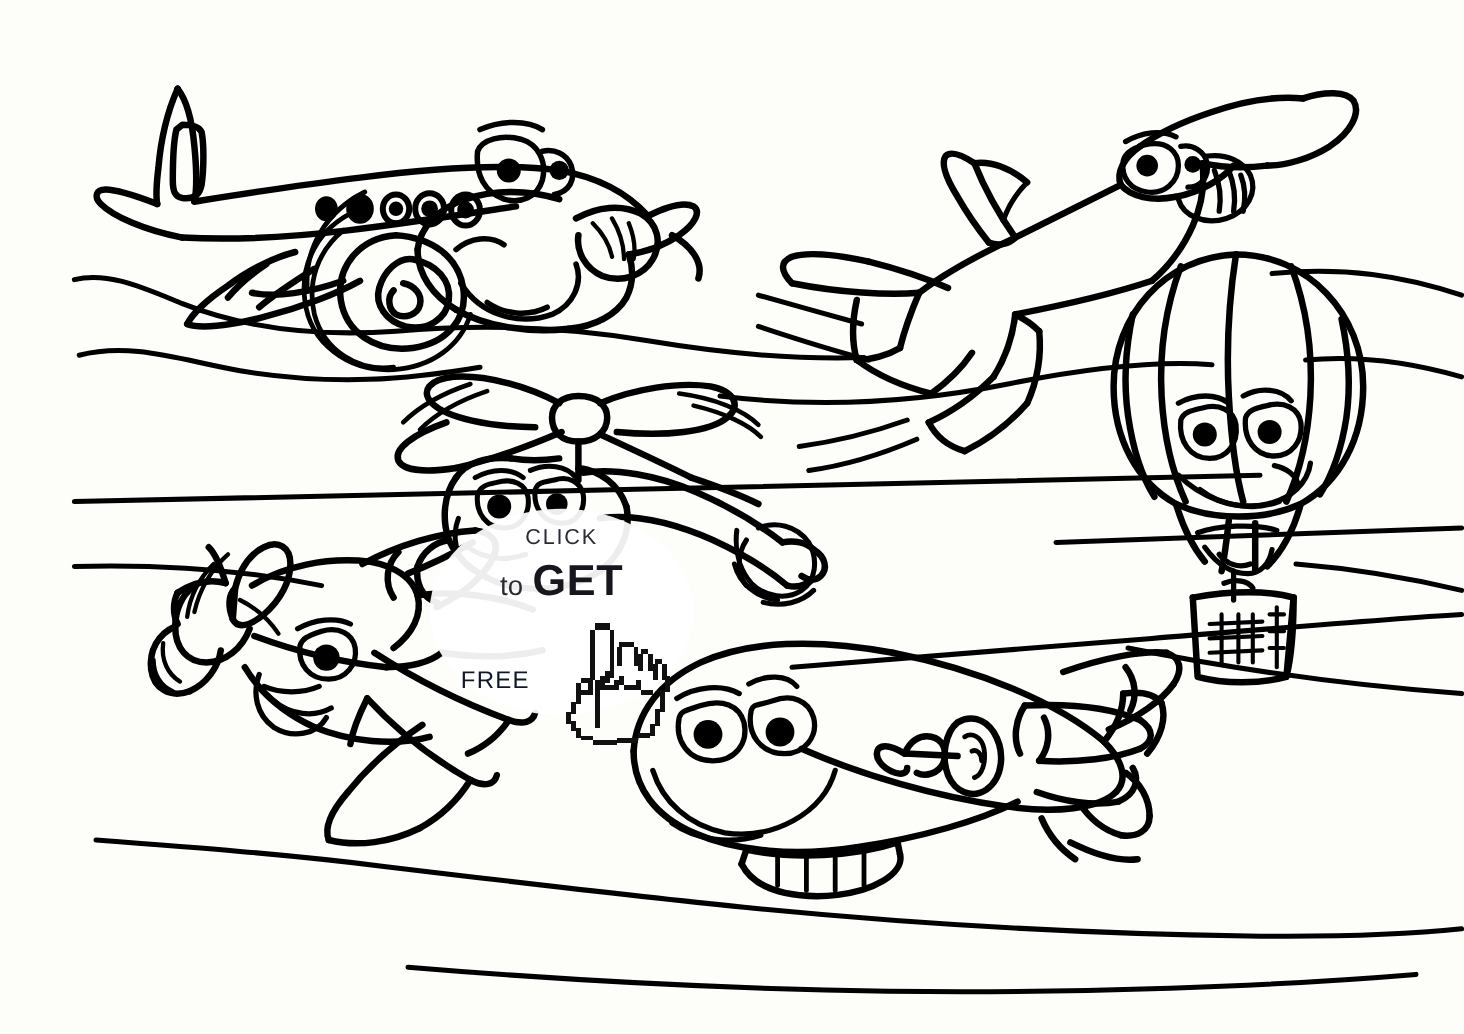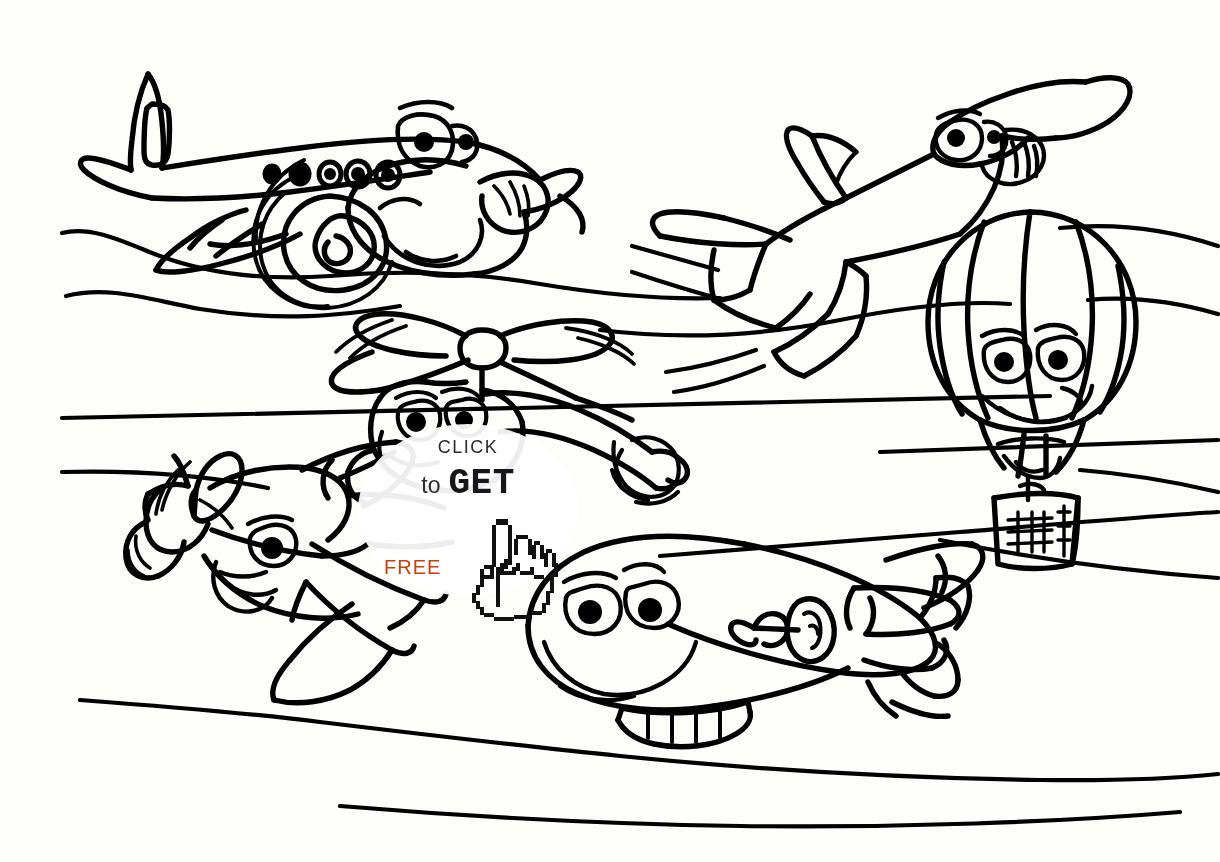--- a/index.html
+++ b/index.html
@@ -26,25 +26,25 @@
     position:absolute;left:0;top:0;width:100%;height:100%;
     text-align:center;
     color:#2b2b33;
     user-select:none;
   }
   .wm-l1{position:absolute;top:14px;left:0;width:100%;
     font-size:18px;font-weight:400;letter-spacing:1.5px;line-height:1;}
   .wm-l2{position:absolute;top:42px;left:0;width:100%;line-height:1;
     display:flex;align-items:baseline;justify-content:center;gap:8px;text-align:center;}
   .wm-to{font-size:23px;font-weight:300;}
-  .wm-get{font-size:36px;font-weight:bold;letter-spacing:0.5px;color:#16161c;font-family:Liberation Mono, monospace;}
+  .wm-get{font-size:36px;font-weight:bold;letter-spacing:0.5px;color:#16161c;}
   .wm-l3{position:absolute;top:84px;left:0;width:100%;line-height:1;
     font-size:40px;font-weight:bold;letter-spacing:0px;color:#16161c;}
   .wm-l4{position:absolute;top:133px;left:26px;line-height:1;
-    font-size:20px;font-weight:400;letter-spacing:1px;color:#c2410c;}
+    font-size:20px;font-weight:400;letter-spacing:1px;color:#0f172a;}
   .cursor-hand{position:absolute;left:110px;top:95px;width:92px;height:102px;}
 </style>
 </head>
 <body style="background: rgb(253, 253, 250);">
 
 <div id="stage" style="background: rgb(253, 253, 250);">
 
   <svg id="art" viewBox="0 0 1220 862" xmlns="http://www.w3.org/2000/svg">
     <rect x="0" y="0" width="1220" height="862" fill="#fdfdfa"></rect>
 

